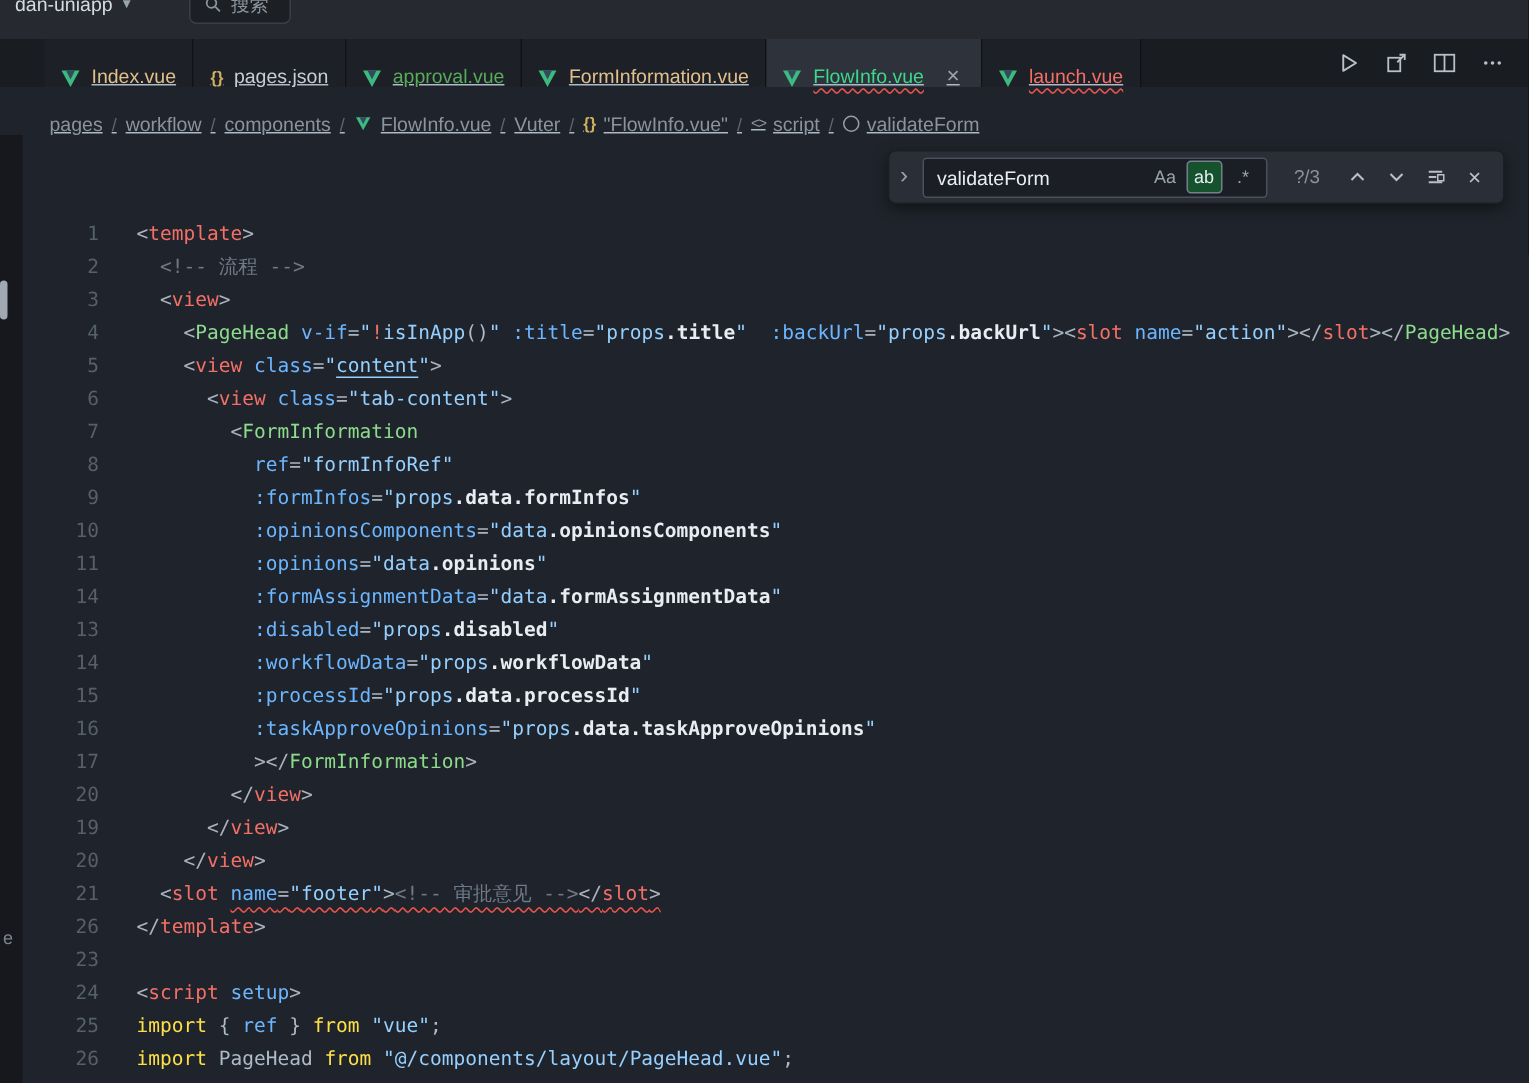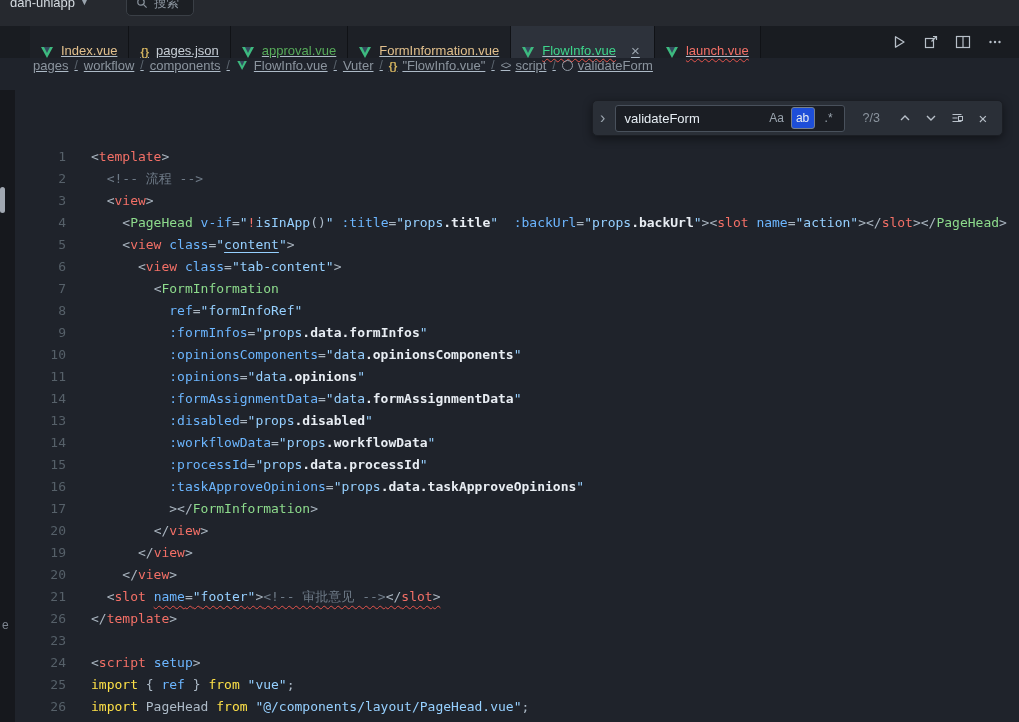--- a/index.html
+++ b/index.html
@@ -25,21 +25,21 @@
   .squig{text-decoration:underline wavy #e5534b;text-decoration-thickness:1px;text-underline-offset:3px;}
   .vueicon{position:relative;width:13px;height:11px;flex:none;display:inline-block;}
   .vueicon::before{content:"";position:absolute;left:0;top:0;border-left:6.5px solid transparent;border-right:6.5px solid transparent;border-top:11px solid #3dba7f;}
   .vueicon::after{content:"";position:absolute;left:3px;top:0;border-left:3.5px solid transparent;border-right:3.5px solid transparent;border-top:6px solid #35495e;}
   .jsonicon{color:#cfb05e;font-weight:700;font-size:11px;}
   .jsonicon::before{content:"{}";}
   .tab-actions{margin-left:auto;display:flex;align-items:center;gap:12px;padding:0 14px;}
   .act{display:flex;align-items:center;justify-content:center;width:20px;height:20px;border-radius:4px;cursor:pointer;}
 
   
-  .breadcrumbs{height:32px;display:flex;align-items:flex-start;padding-left:33px;gap:6px;font-size:13px;color:#8b949e;background:#1f232b;}
+  .breadcrumbs{height:32px;display:flex;align-items:flex-end;padding-left:33px;gap:6px;font-size:13px;color:#8b949e;background:#1f232b;}
   .bc-item{display:flex;align-items:center;gap:5px;cursor:pointer;white-space:nowrap;}
   .bc-sep{color:#5d6670;font-size:12px;}
   .bc-vue{transform:scale(.8);}
   .bc-braces{color:#cfb05e;font-weight:700;font-size:11px;}
   .bc-braces::before{content:"{}";}
   .bc-code{color:#8b949e;font-size:10px;letter-spacing:-1px;}
   .bc-code::before{content:"<>";}
   .bc-method{width:9px;height:9px;border:1.3px solid #949ea8;border-radius:50%;display:inline-block;}
 
   
@@ -60,21 +60,21 @@
 
   
   .find{position:absolute;top:10px;right:16px;height:34px;display:flex;align-items:center;gap:4px;
         background:#2a2f37;border:1px solid #1b1e24;border-radius:5px;
         box-shadow:0 3px 10px rgba(0,0,0,.45);padding:0 8px 0 2px;}
   .find-toggle{color:#9aa4ae;width:16px;text-align:center;font-size:16px;line-height:1;cursor:pointer;}
   .find-box{display:flex;align-items:center;background:#1b1e24;border:1px solid #49515c;border-radius:3px;height:25px;padding:0 3px 0 9px;}
   .find-query{color:#e6edf3;font-size:13px;width:138px;}
   .find-opt{width:22px;height:20px;display:flex;align-items:center;justify-content:center;color:#9aa4ae;
             font-size:12px;border-radius:3px;margin-left:2px;cursor:pointer;border:1px solid transparent;}
-  .find-opt.active{background:#1d4ed8;color:#e6edf3;border-color:#76808c;}
+  .find-opt.active{background:#14532d;color:#e6edf3;border-color:#76808c;}
   .find-results{color:#8b949e;font-size:12.5px;margin:0 10px 0 14px;}
   .find-btn{width:22px;height:22px;display:flex;align-items:center;justify-content:center;color:#b8c0c9;border-radius:4px;cursor:pointer;}
   .find-close{font-size:15px;}
 </style>
 </head>
 <body>
 
 <div class="window">
 
   <div class="titlebar">

